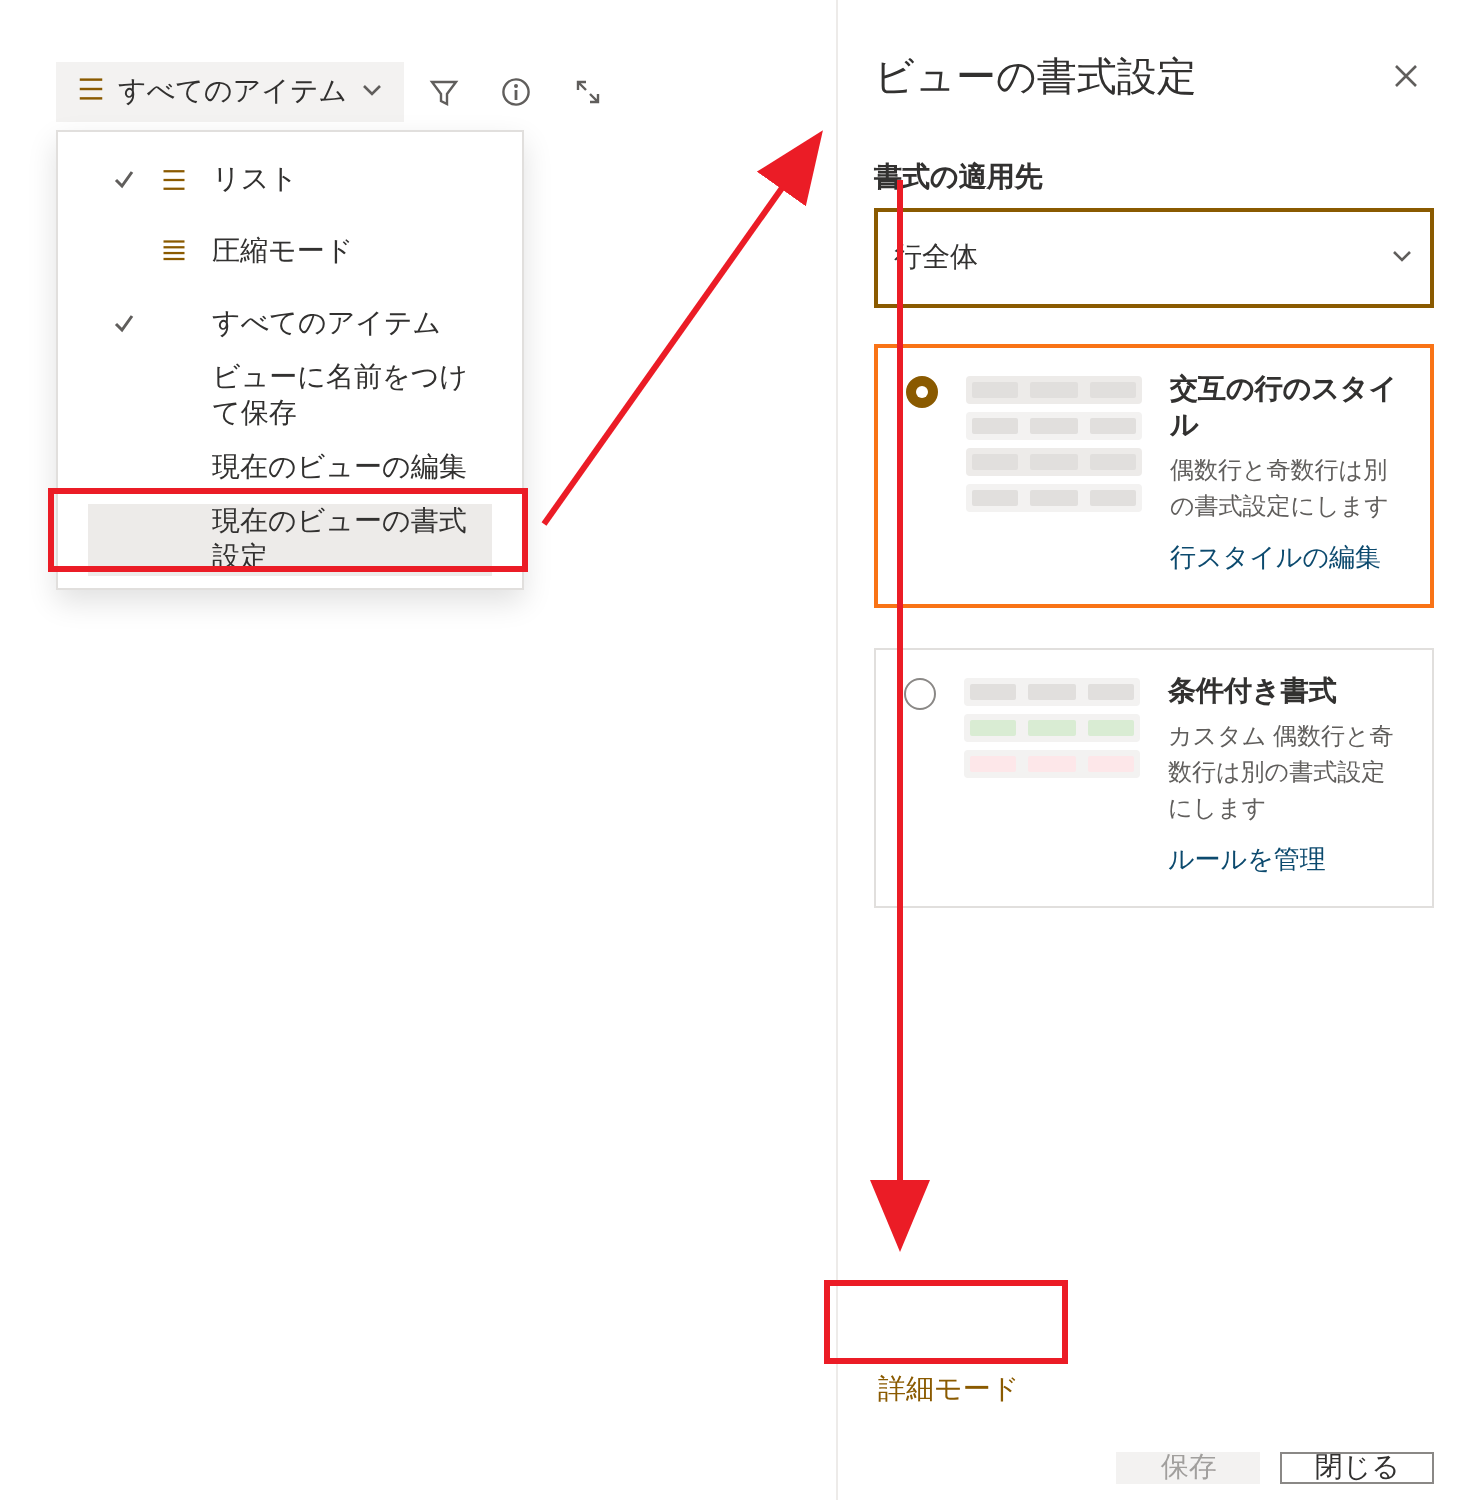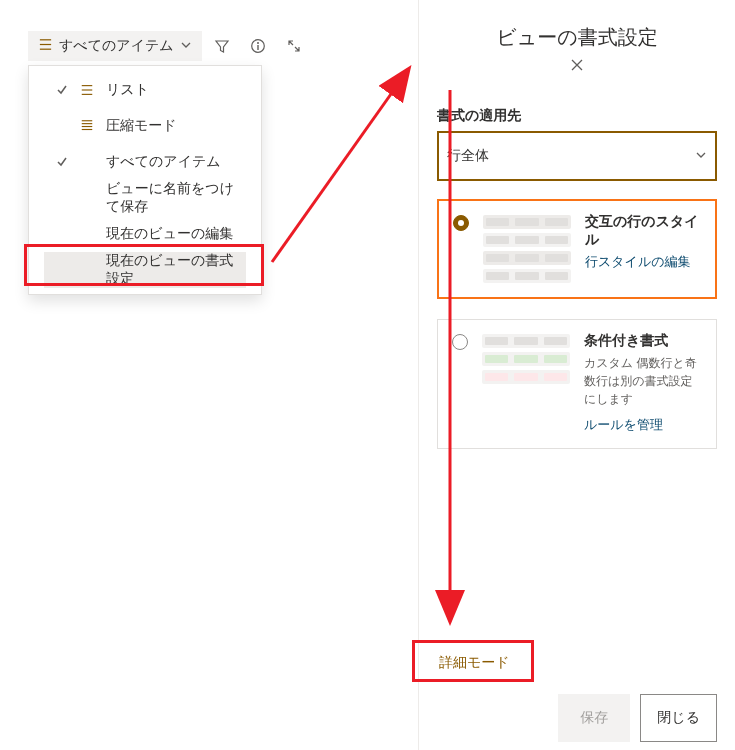--- a/index.html
+++ b/index.html
@@ -82,21 +82,20 @@
     background: #ffffff;
     display: flex;
     flex-direction: column;
     padding: 24px 18px 8px 18px;
   }
   .panel-head {
     display: flex;
     align-items: center;
     justify-content: space-between;
     margin-bottom: 28px;
-    flex-direction: column;
   }
   .panel-title { font-size: 20px; font-weight: 400; color:#323130; }
   .close-btn { width:28px; height:28px; display:flex; align-items:center; justify-content:center; color:#605e5c; cursor:pointer; }
 
   .field-label { font-size: 14px; font-weight: 600; margin-bottom: 6px; color:#323130; }
   .select-wrap {
     border: 2px solid #8a5a00;
     height: 50px;
     display: flex;
     align-items: center;
@@ -143,21 +142,21 @@
 
   .panel-spacer { flex:1; }
 
   .adv-link { color:#8a5a00; font-size:14px; padding:10px 2px; cursor:pointer; }
 
   .panel-footer {
     display:flex; gap:10px; justify-content:flex-end;
     padding-top:12px;
   }
   .btn {
-    height:48px; min-width:72px; padding:0 16px;
+    height:16px; min-width:72px; padding:0 16px;
     border:1px solid #8a8886; background:#fff;
     display:flex; align-items:center; justify-content:center;
     font-size:14px; cursor:pointer;
   }
   .btn.disabled { background:#f3f2f1; color:#a19f9d; border-color:#f3f2f1; cursor:default; }
 
   .red-box-2 {
     position:absolute;
     border:3px solid #eb1c26;
     pointer-events:none;
@@ -305,20 +304,21 @@
           <span></span>
         </div>
       <div class="row">
           <span></span>
           <span></span>
           <span></span>
         </div>
     </div>
     <div class="card-body">
       <div class="card-title">交互の行のスタイル</div>
+      <div class="card-desc">偶数行と奇数行は別の書式設定にします</div>
       <div class="card-link">行スタイルの編集</div>
     </div>
   </div>
 
   <div class="card">
     <div class="radio"></div>
     <div class="preview cond">
       <div class="row">
           <span></span>
           <span></span>

